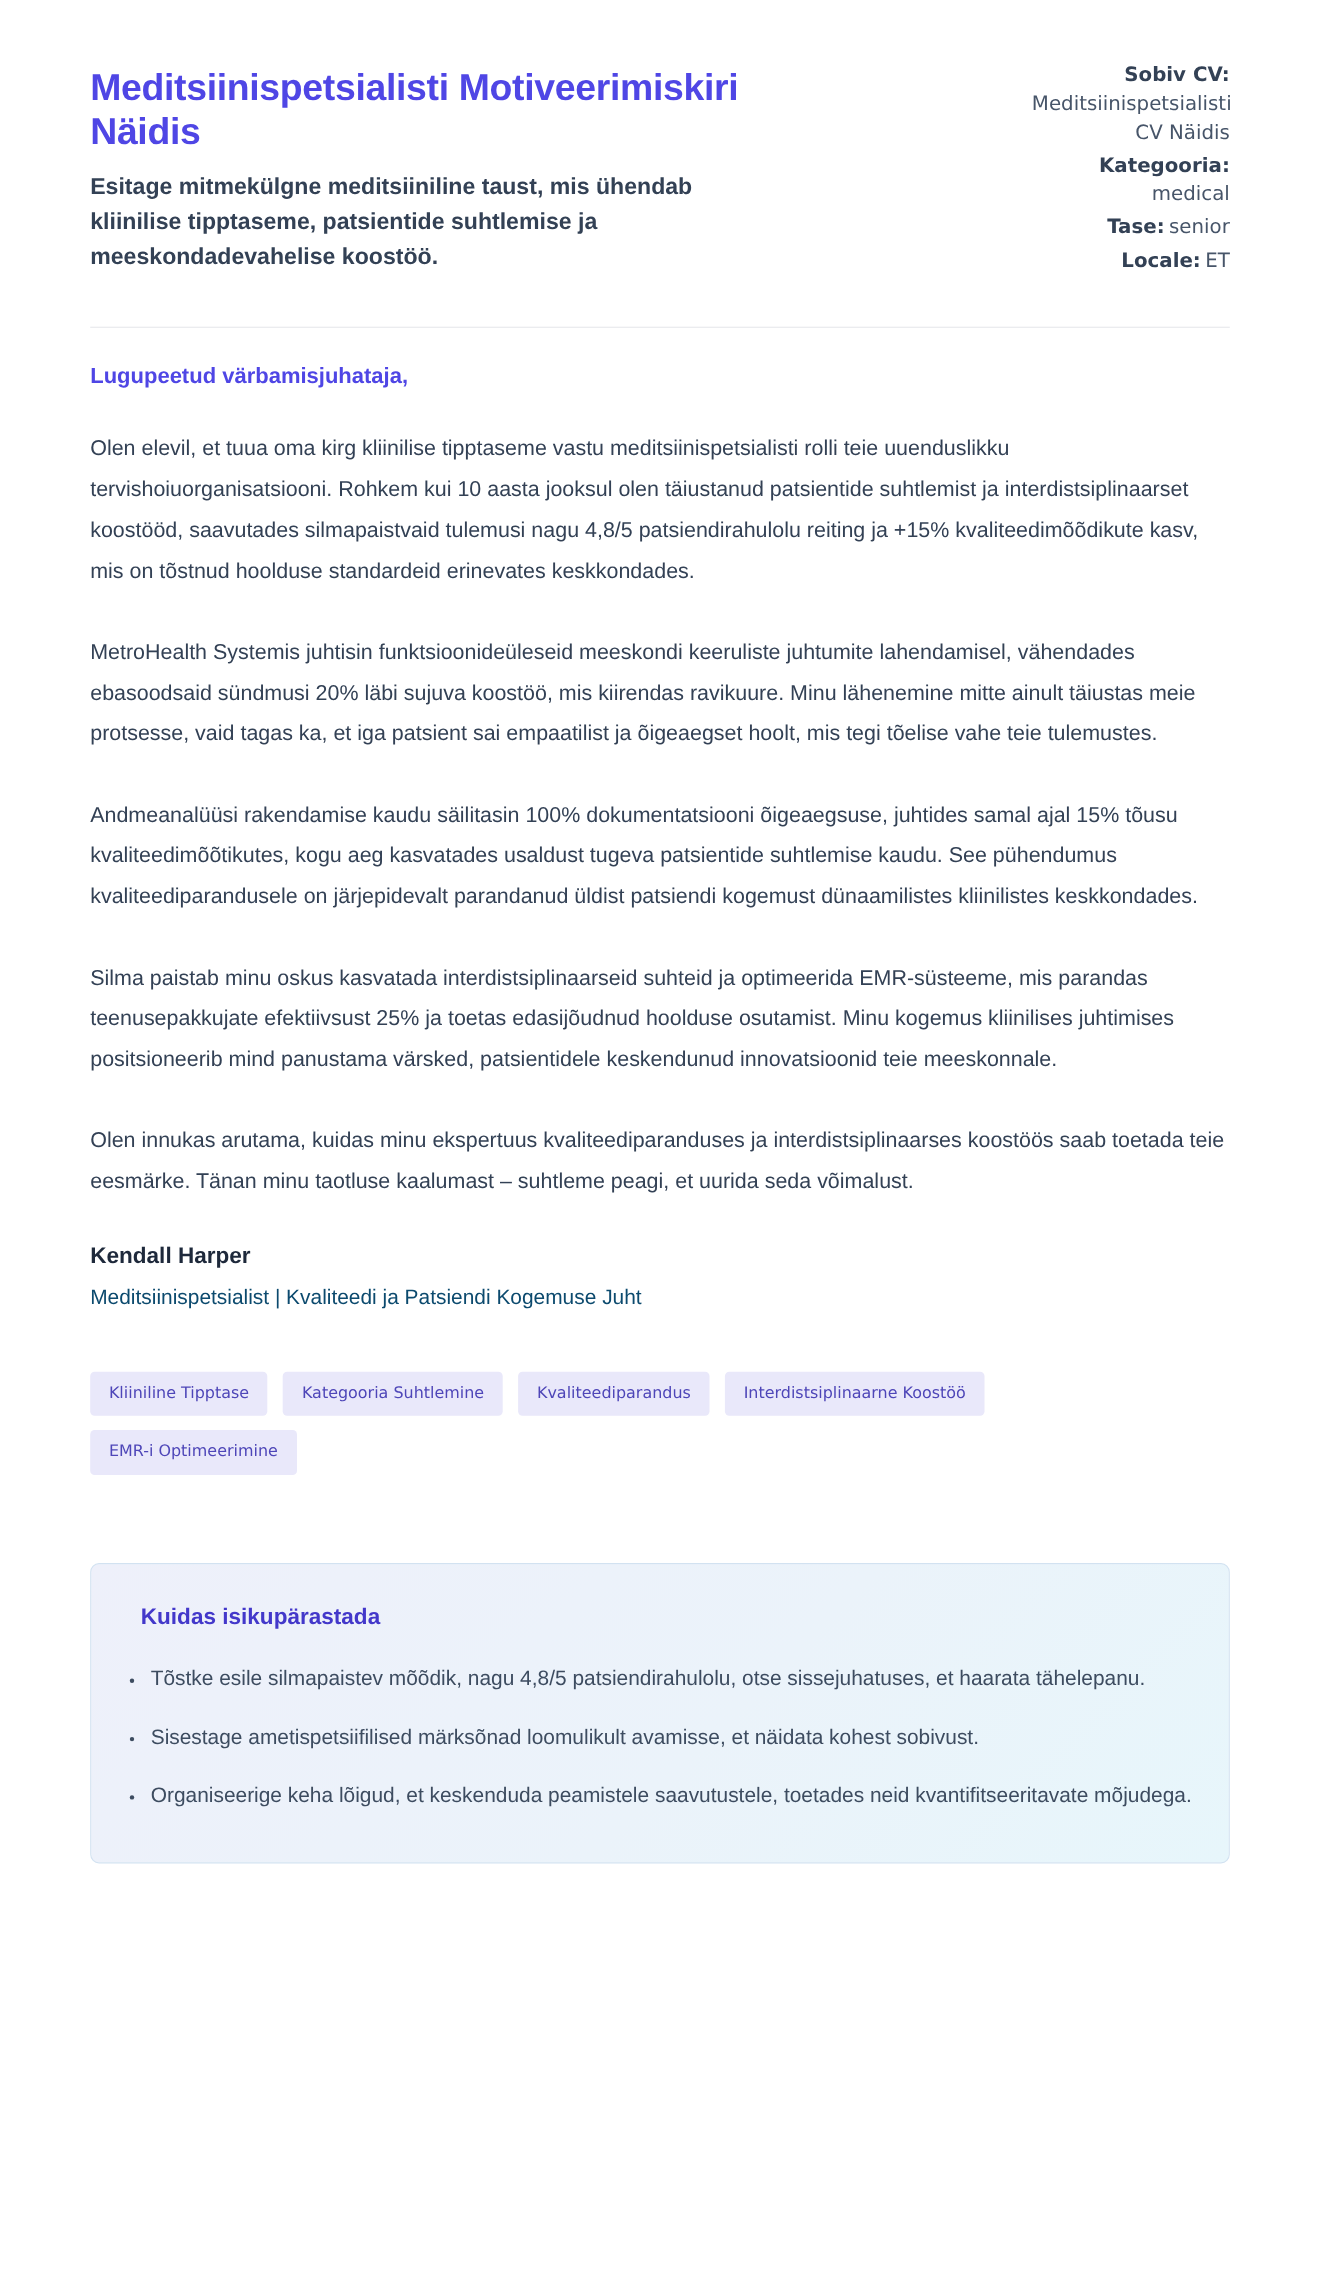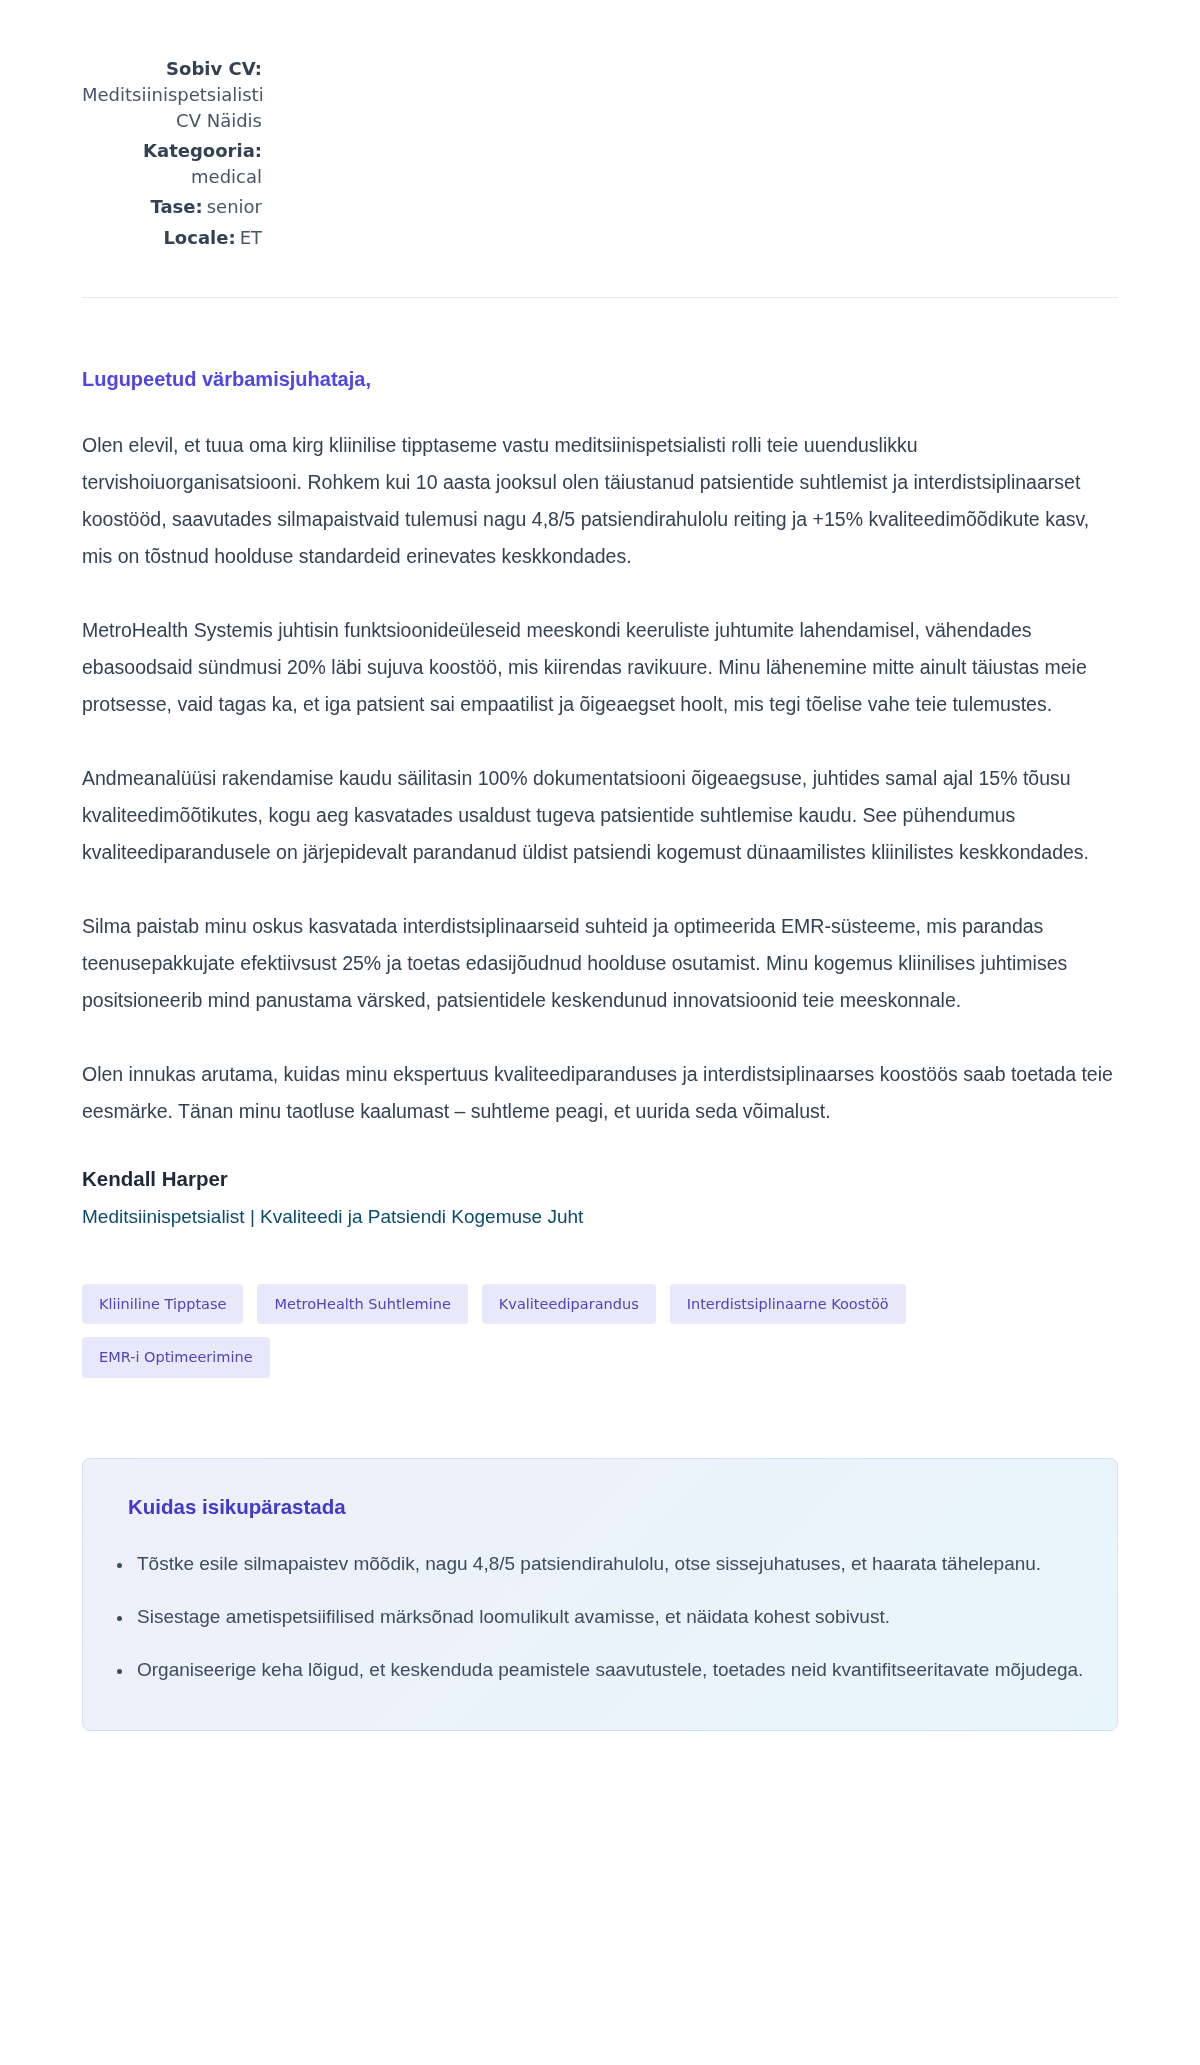--- a/index.html
+++ b/index.html
@@ -31,21 +31,21 @@
   .meta-row { margin-bottom:4px; }
   .meta-label { font-weight:700; color:#334155; }
   .meta-row .meta-value { margin-left:4px; }
   .meta-row.block .meta-label { display:block; }
   .meta-row.block .meta-value { margin-left:0; display:block; }
 
   .divider { border:0; border-top:1px solid #e7e8ec; margin-top:42px; }
 
   
   .salutation {
-    margin-top:70px; font-size:20px; font-weight:700; color:#4f46e5;
+    margin-top:33px; font-size:20px; font-weight:700; color:#4f46e5;
   }
   .letter-body { margin-top:36px; }
   .letter-body p {
     font-size:19.5px; line-height:37px; color:#334155;
     margin-bottom:37px;
   }
   .signature { margin-top:36px; }
   .signature-name { font-size:20.5px; font-weight:700; color:#1e293b; }
   .signature-role { margin-top:15px; font-size:19px; color:#0c4a6e; }
 
@@ -81,20 +81,24 @@
   }
   .tipbox li:last-child { margin-bottom:0; }
   .tipbox li::marker { color:#3d4c60; font-size:15px; }
 </style>
 </head>
 <body>
 
 <div class="page">
 
   <div class="header">
+    <div class="header-left">
+      <h1 class="doc-title">Meditsiinispetsialisti Motiveerimiskiri Näidis</h1>
+      <h2 class="doc-subtitle">Esitage mitmekülgne meditsiiniline taust, mis ühendab kliinilise tipptaseme, patsientide suhtlemise ja meeskondadevahelise koostöö.</h2>
+    </div>
     <div class="meta">
 
     <div class="meta-row block">
           <span class="meta-label">Sobiv CV:</span>
           <span class="meta-value">Meditsiinispetsialisti CV Näidis</span>
         </div>
         <div class="meta-row block">
           <span class="meta-label">Kategooria:</span>
           <span class="meta-value">medical</span>
         </div>
@@ -123,21 +127,21 @@
 
     <div class="signature">
       <div class="signature-name">Kendall Harper</div>
       <div class="signature-role">Meditsiinispetsialist | Kvaliteedi ja Patsiendi Kogemuse Juht</div>
     </div>
   </div>
 
   <div class="tags">
 
   <span class="tag">Kliiniline Tipptase</span>
-      <span class="tag">MetroHealth Suhtlemine</span>
+      <span class="tag">Kategooria Suhtlemine</span>
       <span class="tag">Kvaliteediparandus</span>
       <span class="tag">Interdistsiplinaarne Koostöö</span>
       <span class="tag">EMR-i Optimeerimine</span>
     </div>
 
   <div class="tipbox">
     <div class="tipbox-heading">Kuidas isikupärastada</div>
     <ul>
 
     <li>Tõstke esile silmapaistev mõõdik, nagu 4,8/5 patsiendirahulolu, otse sissejuhatuses, et haarata tähelepanu.</li>

